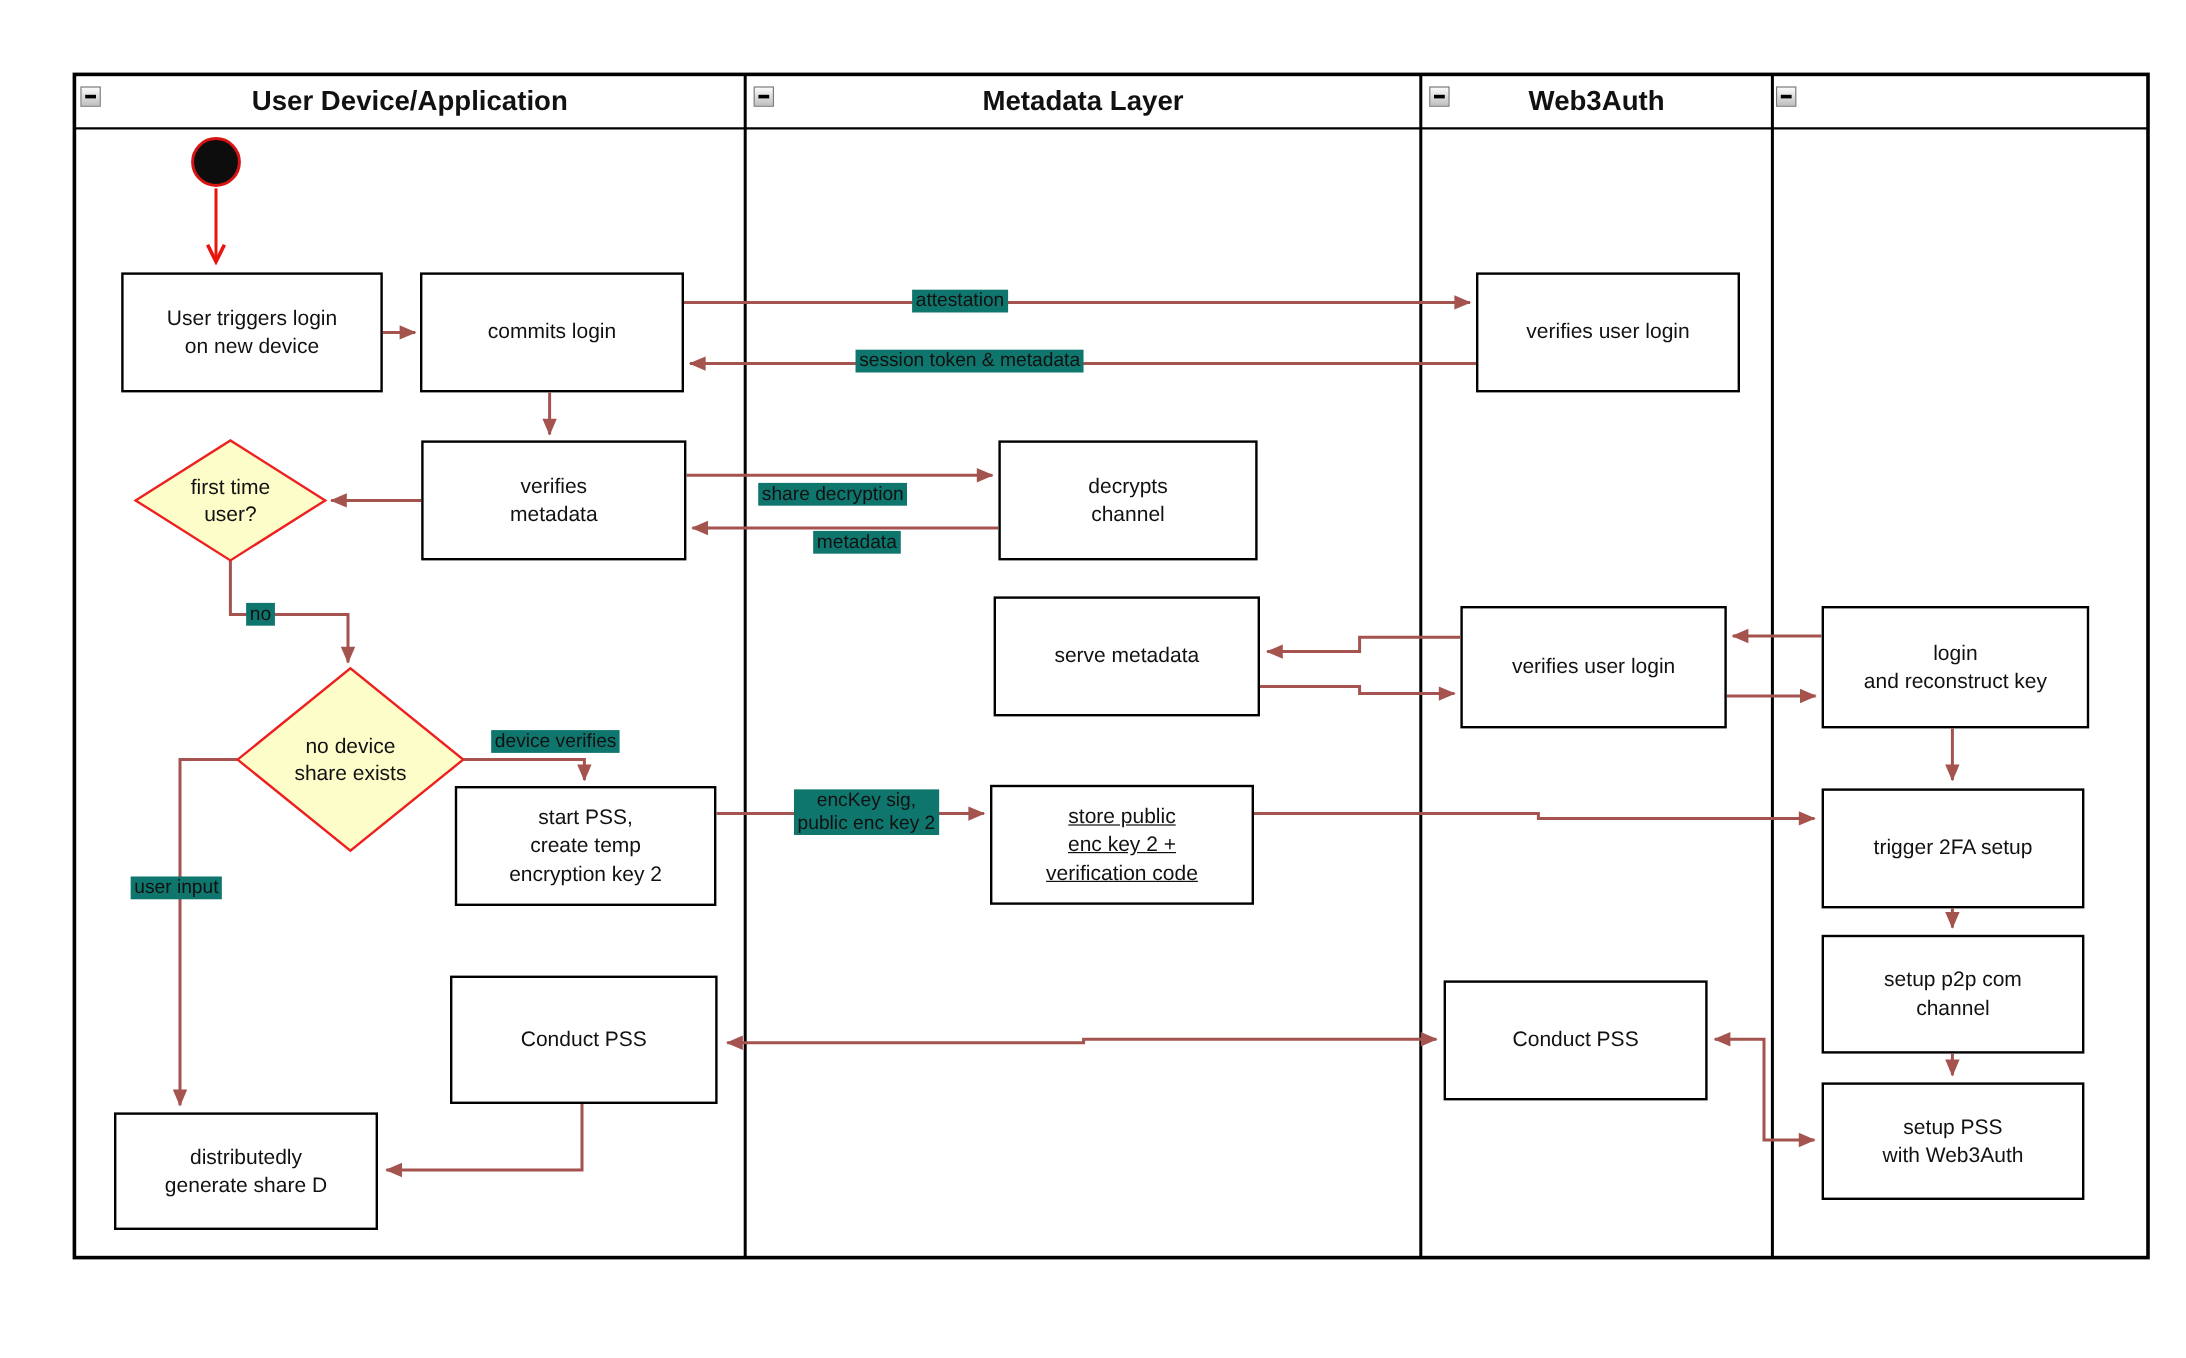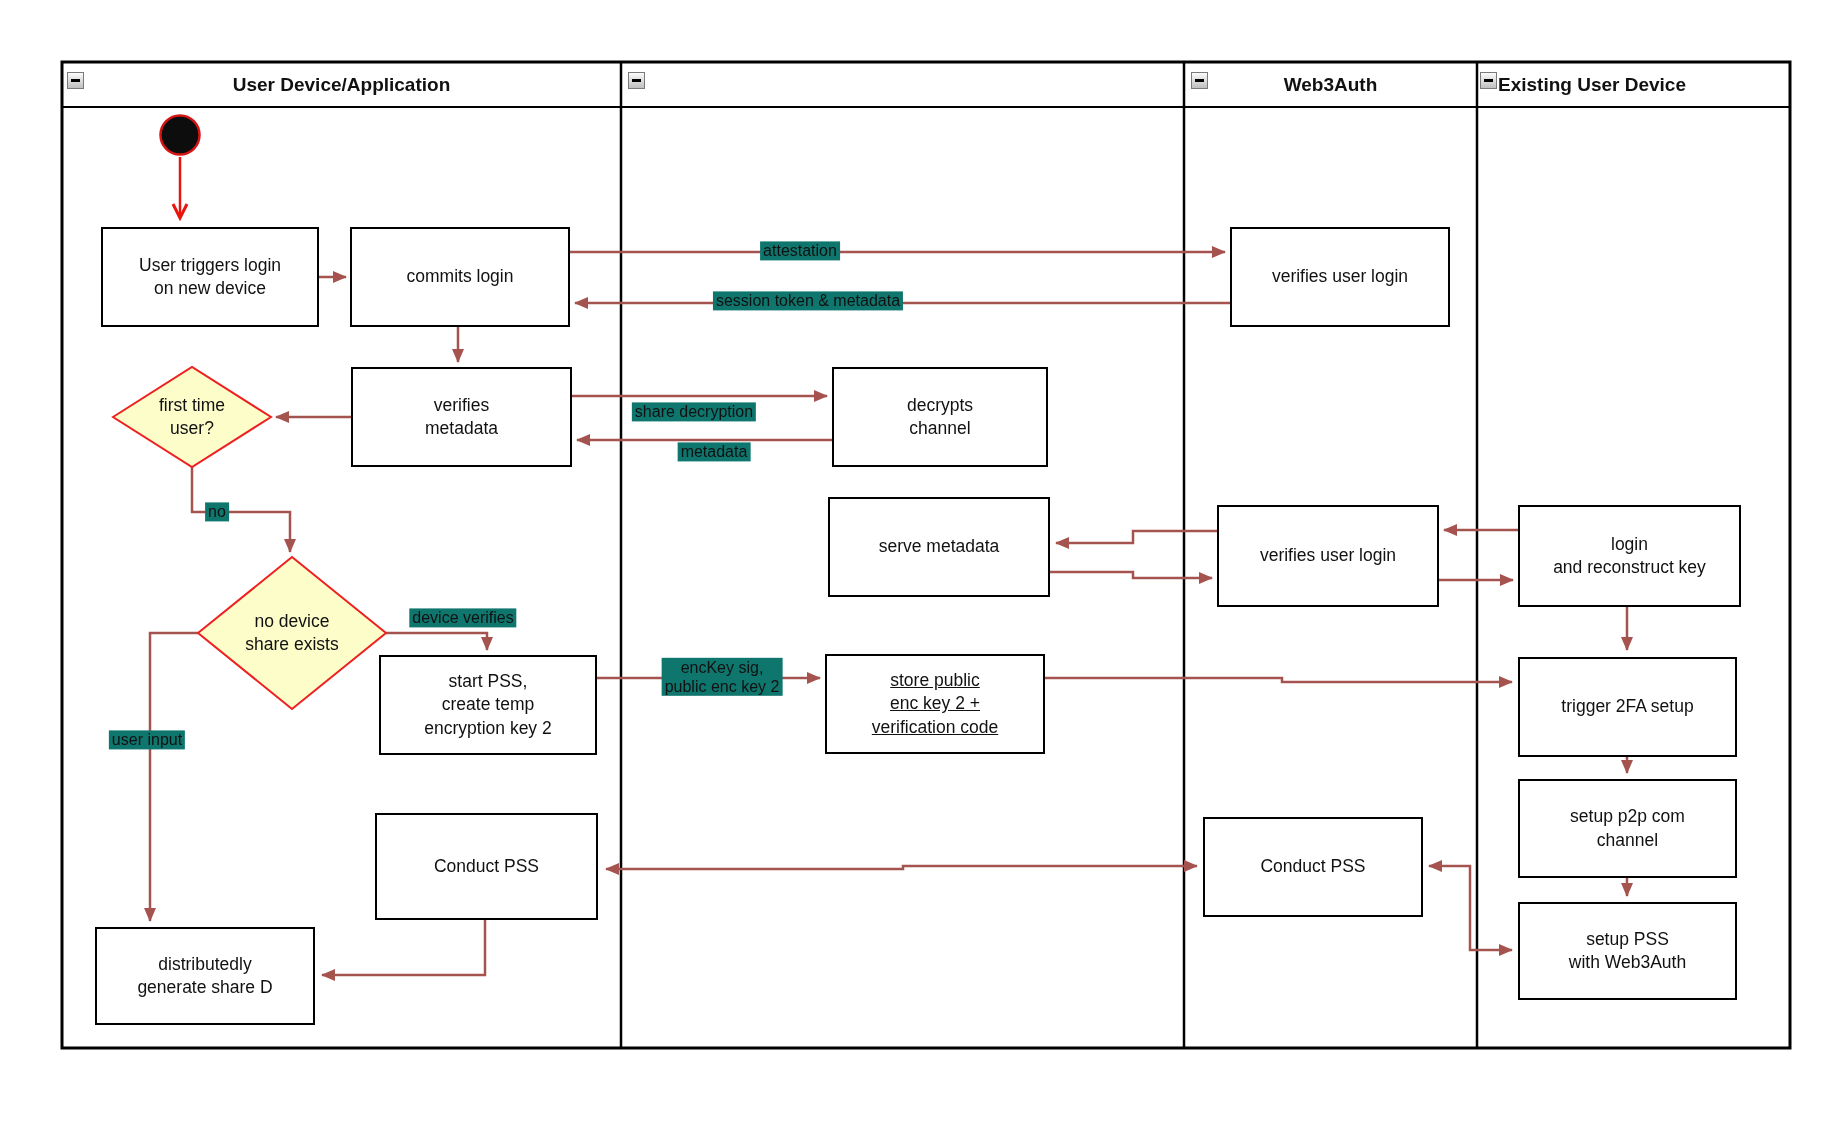--- a/index.html
+++ b/index.html
@@ -17,21 +17,21 @@
     position:absolute;transform:translate(-50%,-50%);text-align:center;
     font-size:17.5px;line-height:1.3;white-space:pre-line;
   }
   .edge-label{
     position:absolute;transform:translate(-50%,-50%);text-align:center;
     font-size:16px;line-height:1.2;white-space:pre-line;background:#0f766e;
     padding:0 3px;
   }
   .lane-title{
     position:absolute;top:62px;height:45px;line-height:45px;
-    font-size:19px;font-weight:bold;text-align:center;box-sizing:border-box;
+    font-size:23px;font-weight:bold;text-align:center;box-sizing:border-box;
   }
   .lane-title.left-align{text-align:left;padding-left:21px;}
   .collapse-btn{
     position:absolute;top:72px;width:17px;height:17px;box-sizing:border-box;
     border:1px solid #7a7a7a;background:linear-gradient(#fbfbfb,#bfbfbf);
     display:flex;align-items:center;justify-content:center;cursor:pointer;
   }
   .collapse-btn .minus{width:9px;height:2.5px;background:#000;}
 </style>
 </head>
@@ -84,22 +84,22 @@
       <path d="M1429,866 H1470 V950 H1512" marker-start="url(#ah)" marker-end="url(#ah)"></path>
       <path d="M606,869 H903 V866 H1197" marker-start="url(#ah)" marker-end="url(#ah)"></path>
       <path d="M485,920 V975 H322" marker-end="url(#ah)"></path>
     </g>
 
     <polygon points="113,417 192,367 271,417 192,467" fill="#fdfdc9" stroke="#ee2020" stroke-width="2"></polygon>
     <polygon points="198,633 292,557 386,633 292,709" fill="#fdfdc9" stroke="#ee2020" stroke-width="2"></polygon>
   </svg>
 
   <div class="lane-title" style="left:62px;width:559px;">User Device/Application</div>
+  <div class="lane-title" style="left:621px;width:563px;">Metadata Layer</div>
   <div class="lane-title" style="left:1184px;width:293px;">Web3Auth</div>
-  <div class="lane-title left-align" style="left:1477px;width:313px;">Existing User Device</div>
 
   <div class="collapse-btn" style="left:67px;">
       <div class="minus"></div>
     </div>
   <div class="collapse-btn" style="left:628px;">
       <div class="minus"></div>
     </div>
   <div class="collapse-btn" style="left:1191px;">
       <div class="minus"></div>
     </div>

